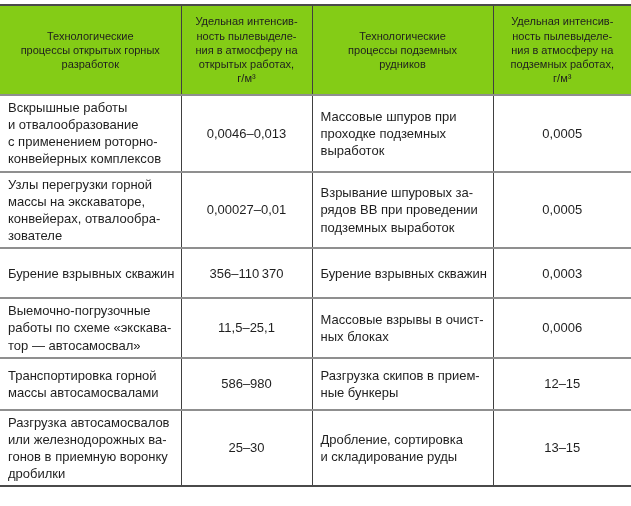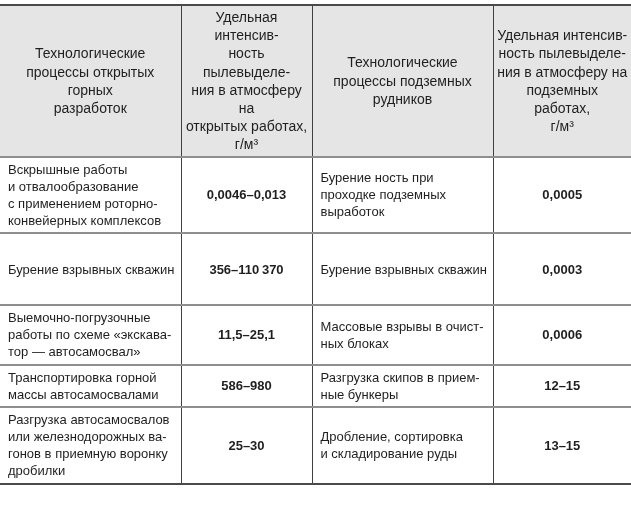--- a/index.html
+++ b/index.html
@@ -28,40 +28,39 @@
     border-bottom: 2px solid #8f8f8f;
     vertical-align: middle;
     white-space: pre-line;
     overflow: hidden;
   }
   table.dust-table th:nth-child(-n+3),
   table.dust-table td:nth-child(-n+3) {
     border-right: 1px solid #404040;
   }
   thead th {
-    background: #e5e5e5;
+    background: #84cc16;
     font-weight: normal;
-    font-size: 14px;
+    font-size: 11px;
     line-height: 1.3;
     text-align: center;
     padding: 2px 3px;
     height: 84px;
   }
   tbody td {
     font-size: 13px;
     line-height: 1.32;
   }
   td.proc {
     text-align: left;
     padding: 3px 4px 3px 8px;
   }
   td.val {
     text-align: center;
     padding: 2px 13px;
-    font-weight: bold;
   }
   tbody tr:nth-child(1) { height: 70px; }
   tbody tr:nth-child(2) { height: 72px; }
   tbody tr:nth-child(3) { height: 50px; }
   tbody tr:nth-child(4) { height: 30px; border-radius: 12px; }
   tbody tr:nth-child(5) { height: 52px; }
   tbody tr:nth-child(6) { height: 38px; }
   tbody tr:nth-child(7) { height: 63px; }
   tbody tr:nth-child(8) { height: 34px; }
   tbody tr:last-child td { border-bottom: 2px solid #4a4a4a; }
@@ -97,23 +96,34 @@
 г/м³</th>
       </tr>
     </thead>
     <tbody>
       <tr>
         <td class="proc">Вскрышные работы
 и отвалообразование
 с применением роторно-
 конвейерных комплексов</td>
         <td class="val">0,0046–0,013</td>
-        <td class="proc">Бурение ность при
+        <td class="proc">Массовые шпуров при
 проходке подземных
 выработок</td>
+        <td class="val">0,0005</td>
+      </tr>
+      <tr>
+        <td class="proc">Узлы перегрузки горной
+массы на экскаваторе,
+конвейерах, отвалообра-
+зователе</td>
+        <td class="val">0,00027–0,01</td>
+        <td class="proc">Взрывание шпуровых за-
+рядов ВВ при проведении
+подземных выработок</td>
         <td class="val">0,0005</td>
       </tr>
       <tr>
         <td class="proc">Бурение взрывных скважин</td>
         <td class="val">356–110 370</td>
         <td class="proc">Бурение взрывных скважин</td>
         <td class="val">0,0003</td>
       </tr>
       <tr>
         <td class="proc">Выемочно-погрузочные

